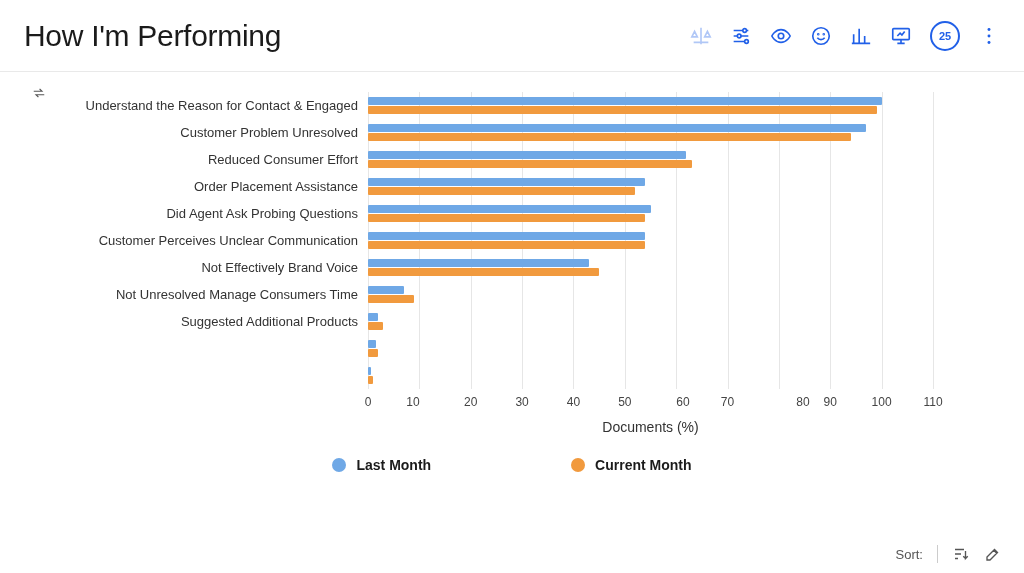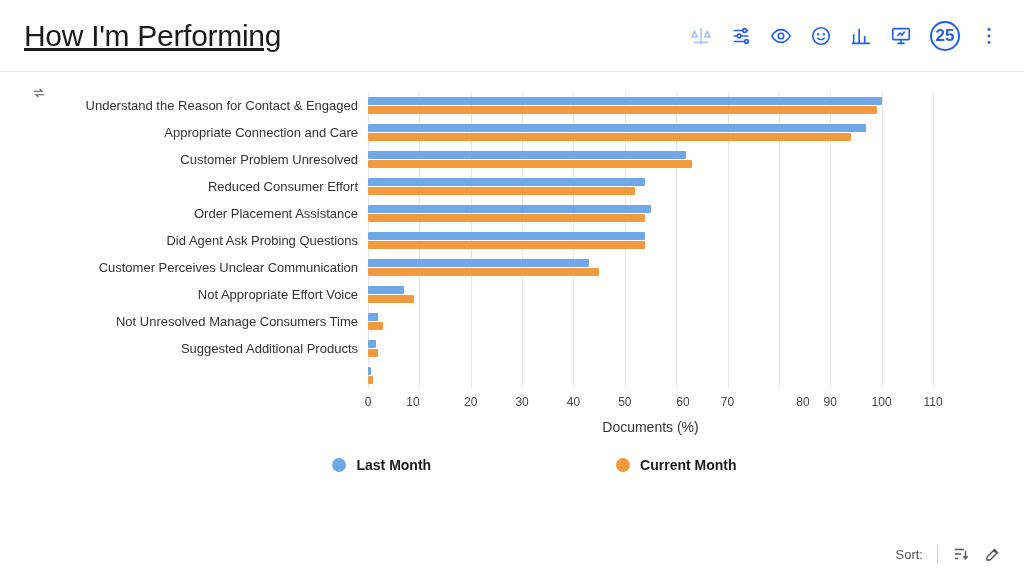--- a/index.html
+++ b/index.html
@@ -20,21 +20,20 @@
     justify-content: space-between;
     height: 72px;
     padding: 0 24px;
     border-bottom: 1px solid #e9e9e9;
     box-sizing: border-box;
   }
   .title {
     font-size: 30px;
     font-weight: 400;
     letter-spacing: -0.3px;
-    text-decoration: underline;
   }
   .toolbar {
     display: flex;
     align-items: center;
     gap: 18px;
   }
   .toolbar .icon {
     width: 22px;
     height: 22px;
     display: inline-flex;
@@ -43,21 +42,21 @@
     cursor: pointer;
     color: #2160e8;
   }
   .toolbar .icon.faded { opacity: .35; }
   .toolbar svg { width: 22px; height: 22px; fill: none; stroke: currentColor; stroke-width: 1.8; }
   .badge25 {
     width: 26px; height: 26px;
     border: 2px solid #2160e8;
     border-radius: 50%;
     display:inline-flex; align-items:center; justify-content:center;
-    font-size: 17px; font-weight: 600; color:#2160e8;
+    font-size: 11px; font-weight: 600; color:#2160e8;
   }
 
   
   .chart-wrap {
     position: relative;
     width: 100%;
     box-sizing: border-box;
     padding: 20px 28px 0 28px;
   }
   .swap-icon {
@@ -145,21 +144,21 @@
   
   .legend {
     display: flex;
     justify-content: center;
     align-items: center;
     gap: 140px;
     margin-top: 22px;
     font-size: 14px;
     font-weight: 600;
   }
-  .legend-item { display:flex; align-items:center; gap:10px;margin-left:45px; }
+  .legend-item { display:flex; align-items:center; gap:10px; }
   .legend-swatch {
     width: 14px; height: 14px; border-radius: 50%;
   }
 
   
   .footer {
     position: absolute;
     right: 22px;
     bottom: 10px;
     display: flex;
@@ -234,27 +233,26 @@
 
   <span class="swap-icon">
     <svg viewBox="0 0 24 24">
         <path d="M3 9h14l-4-4M21 15H7l4 4"></path>
       </svg>
   </span>
 
   <div class="chart-grid">
     <div class="y-labels" id="ylabels">
         <div class="y-label">Understand the Reason for Contact &amp; Engaged</div>
-        <div class="y-label">Appropriate Connection and Care</div>
         <div class="y-label">Customer Problem Unresolved</div>
         <div class="y-label">Reduced Consumer Effort</div>
         <div class="y-label">Order Placement Assistance</div>
         <div class="y-label">Did Agent Ask Probing Questions</div>
         <div class="y-label">Customer Perceives Unclear Communication</div>
-        <div class="y-label">Not Appropriate Effort Voice</div>
+        <div class="y-label">Not Effectively Brand Voice</div>
         <div class="y-label">Not Unresolved Manage Consumers Time</div>
         <div class="y-label">Suggested Additional Products</div>
       </div>
     <div class="plot">
       <div class="plot-inner" id="plot-inner">
           <div class="gridline" style="left: 0px;"></div>
           <div class="gridline" style="left: 51.3636px;"></div>
           <div class="gridline" style="left: 102.727px;"></div>
           <div class="gridline" style="left: 154.091px;"></div>
           <div class="gridline" style="left: 205.455px;"></div>

